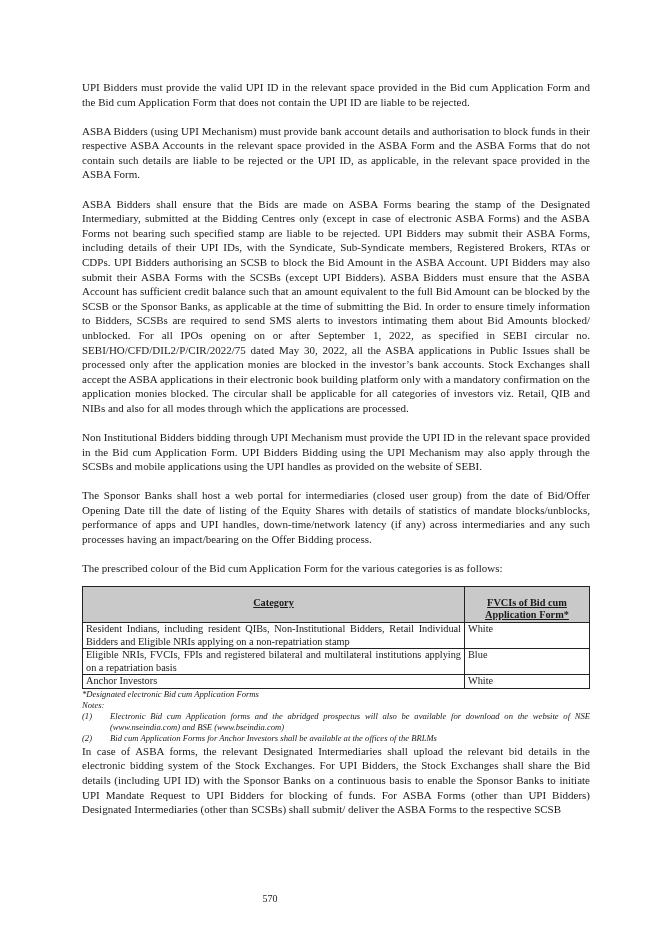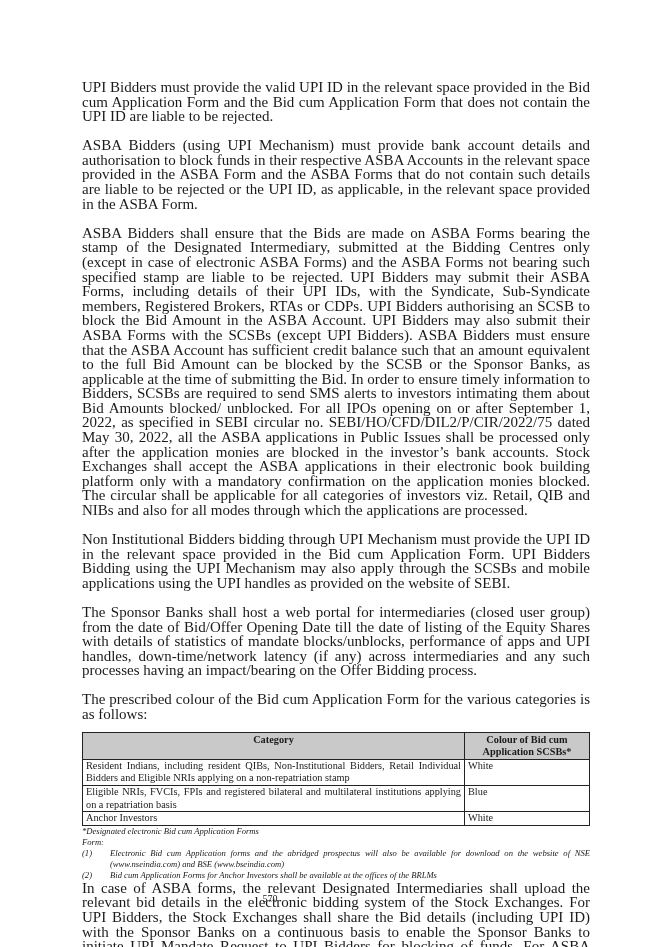--- a/index.html
+++ b/index.html
@@ -2,29 +2,29 @@
 <html><head>
   <meta charset="utf-8">
   <style>
     html, body { margin: 0; padding: 0; background: #ffffff; }
     body {
       width: 670px; height: 947px; position: relative; overflow: hidden;
       font-family: "Liberation Serif", serif; color: #1a1a1a;
     }
     .page { position: absolute; left: 82px; top: 80px; width: 508px; }
     p.para {
-      margin: 0 0 14.5px 0; font-size: 15px; line-height: 14.6px;
+      margin: 0 0 14.5px 0; font-size: 11px; line-height: 14.6px;
       text-align: justify;
     }
     table.cat {
       width: 508px; border-collapse: collapse; font-size: 10.3px; line-height: 12.6px;
       margin-top: 2px;
     }
     table.cat th, table.cat td { border: 1px solid #222; padding: 0 3px; vertical-align: top; }
-    table.cat th { background: #c9c9c9; font-weight: bold; text-align: center; padding-top: 1px; }
+    table.cat th { background: #c9c9c9; font-weight: bold; text-align: center; padding-top: 10px; text-decoration: underline; }
     table.cat th.col1 { width: 375px; }
     table.cat td.c1 { text-align: justify; }
     table.cat td.c2 { text-align: left; }
     .foot { font-size: 8.6px; font-style: italic; line-height: 11px; }
     .note { display: flex; font-size: 8.6px; font-style: italic; line-height: 11px; }
     .note .num { width: 28px; flex: none; }
     .note .txt { flex: 1; text-align: justify; }
     .after-notes { margin-top: 18px; }
     .pageno {
       position: absolute; top: 893px; left: 0; width: 540px; text-align: center;
@@ -39,41 +39,41 @@
   <p class="para">ASBA Bidders (using UPI Mechanism) must provide bank account details and authorisation to block funds in their respective ASBA Accounts in the relevant space provided in the ASBA Form and the ASBA Forms that do not contain such details are liable to be rejected or the UPI ID, as applicable, in the relevant space provided in the ASBA Form.</p>
   <p class="para">ASBA Bidders shall ensure that the Bids are made on ASBA Forms bearing the stamp of the Designated Intermediary, submitted at the Bidding Centres only (except in case of electronic ASBA Forms) and the ASBA Forms not bearing such specified stamp are liable to be rejected. UPI Bidders may submit their ASBA Forms, including details of their UPI IDs, with the Syndicate, Sub-Syndicate members, Registered Brokers, RTAs or CDPs. UPI Bidders authorising an SCSB to block the Bid Amount in the ASBA Account. UPI Bidders may also submit their ASBA Forms with the SCSBs (except UPI Bidders). ASBA Bidders must ensure that the ASBA Account has sufficient credit balance such that an amount equivalent to the full Bid Amount can be blocked by the SCSB or the Sponsor Banks, as applicable at the time of submitting the Bid. In order to ensure timely information to Bidders, SCSBs are required to send SMS alerts to investors intimating them about Bid Amounts blocked/ unblocked. For all IPOs opening on or after September 1, 2022, as specified in SEBI circular no. SEBI/HO/CFD/DIL2/P/CIR/2022/75 dated May 30, 2022, all the ASBA applications in Public Issues shall be processed only after the application monies are blocked in the investor’s bank accounts. Stock Exchanges shall accept the ASBA applications in their electronic book building platform only with a mandatory confirmation on the application monies blocked. The circular shall be applicable for all categories of investors viz. Retail, QIB and NIBs and also for all modes through which the applications are processed.</p>
   <p class="para">Non Institutional Bidders bidding through UPI Mechanism must provide the UPI ID in the relevant space provided in the Bid cum Application Form. UPI Bidders Bidding using the UPI Mechanism may also apply through the SCSBs and mobile applications using the UPI handles as provided on the website of SEBI.</p>
   <p class="para">The Sponsor Banks shall host a web portal for intermediaries (closed user group) from the date of Bid/Offer Opening Date till the date of listing of the Equity Shares with details of statistics of mandate blocks/unblocks, performance of apps and UPI handles, down-time/network latency (if any) across intermediaries and any such processes having an impact/bearing on the Offer Bidding process.</p>
   <p class="para" style="margin-bottom:10px">The prescribed colour of the Bid cum Application Form for the various categories is as follows:</p>
 
   <table class="cat">
     <thead>
       <tr>
         <th class="col1">Category</th>
-        <th>Colour of Bid cum Application SCSBs*</th>
+        <th>FVCIs of Bid cum Application Form*</th>
       </tr>
     </thead>
     <tbody>
       <tr>
         <td class="c1">Resident Indians, including resident QIBs, Non-Institutional Bidders, Retail Individual Bidders and Eligible NRIs applying on a non-repatriation stamp</td>
         <td class="c2">White</td>
       </tr>
       <tr>
         <td class="c1">Eligible NRIs, FVCIs, FPIs and registered bilateral and multilateral institutions applying on a repatriation basis</td>
         <td class="c2">Blue</td>
       </tr>
       <tr>
         <td class="c1">Anchor Investors</td>
         <td class="c2">White</td>
       </tr>
     </tbody>
   </table>
 
   <div class="foot">*Designated electronic Bid cum Application Forms</div>
-  <div class="foot">Form:</div>
+  <div class="foot">Notes:</div>
   <div class="note">
     <span class="num">(1)</span>
     <span class="txt">Electronic Bid cum Application forms and the abridged prospectus will also be available for download on the website of NSE (www.nseindia.com) and BSE (www.bseindia.com)</span>
   </div>
   <div class="note">
     <span class="num">(2)</span>
     <span class="txt">Bid cum Application Forms for Anchor Investors shall be available at the offices of the BRLMs</span>
   </div>
 
   <p class="para after-notes">In case of ASBA forms, the relevant Designated Intermediaries shall upload the relevant bid details in the electronic bidding system of the Stock Exchanges. For UPI Bidders, the Stock Exchanges shall share the Bid details (including UPI ID) with the Sponsor Banks on a continuous basis to enable the Sponsor Banks to initiate UPI Mandate Request to UPI Bidders for blocking of funds. For ASBA Forms (other than UPI Bidders) Designated Intermediaries (other than SCSBs) shall submit/ deliver the ASBA Forms to the respective SCSB</p>

